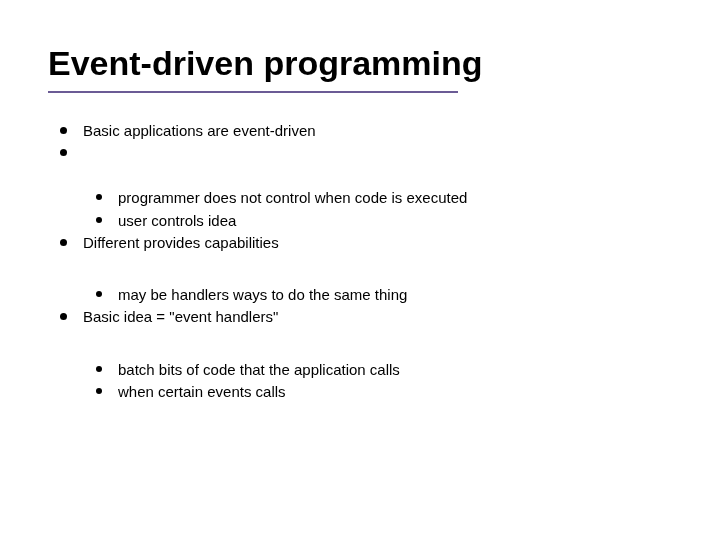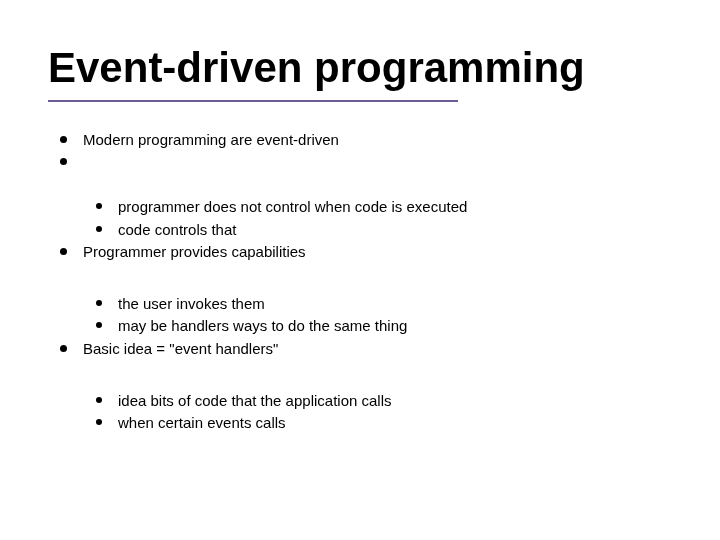--- a/index.html
+++ b/index.html
@@ -5,21 +5,21 @@
     * { margin: 0; padding: 0; box-sizing: border-box; }
     body {
       width: 720px;
       height: 540px;
       background: #ffffff;
       font-family: Arial, Helvetica, sans-serif;
       color: #000000;
       padding: 44px 48px;
     }
     .title {
-      font-size: 42px;
+      font-size: 34px;
       font-weight: bold;
       color: #000000;
       padding-bottom: 10px;
       margin-bottom: 28px;
       position: relative;
     }
     .title-underline {
       position: absolute;
       bottom: 0;
       left: 0;
@@ -68,60 +68,56 @@
 
 <div class="title">
   <span>Event-driven programming</span>
   <div class="title-underline"></div>
 </div>
 
 <div class="content">
 
   <div class="bullet-row">
     <div class="bullet-dot"></div>
-    <div class="bullet-text">Modern programming are event-driven</div>
+    <div class="bullet-text">Basic applications are event-driven</div>
   </div>
 
   <div class="bullet-row">
     <div class="bullet-dot"></div>
   </div>
   <div class="sub">
     <div class="bullet-row">
       <div class="bullet-dot small"></div>
       <div class="bullet-text">programmer does not control when code is executed</div>
     </div>
     <div class="bullet-row">
       <div class="bullet-dot small"></div>
-      <div class="bullet-text">code controls that</div>
+      <div class="bullet-text">user controls idea</div>
     </div>
   </div>
 
   <div class="bullet-row">
     <div class="bullet-dot"></div>
-    <div class="bullet-text">Programmer provides capabilities</div>
+    <div class="bullet-text">Different provides capabilities</div>
   </div>
   <div class="sub">
-    <div class="bullet-row">
-      <div class="bullet-dot small"></div>
-      <div class="bullet-text">the user invokes them</div>
-    </div>
     <div class="bullet-row">
       <div class="bullet-dot small"></div>
       <div class="bullet-text">may be handlers ways to do the same thing</div>
     </div>
   </div>
 
   <div class="bullet-row">
     <div class="bullet-dot"></div>
     <div class="bullet-text">Basic idea = "event handlers"</div>
   </div>
   <div class="sub">
     <div class="bullet-row">
       <div class="bullet-dot small"></div>
-      <div class="bullet-text">idea bits of code that the application calls</div>
+      <div class="bullet-text">batch bits of code that the application calls</div>
     </div>
     <div class="bullet-row">
       <div class="bullet-dot small"></div>
       <div class="bullet-text">when certain events calls</div>
     </div>
   </div>
 
 </div>
 
 </body></html>

